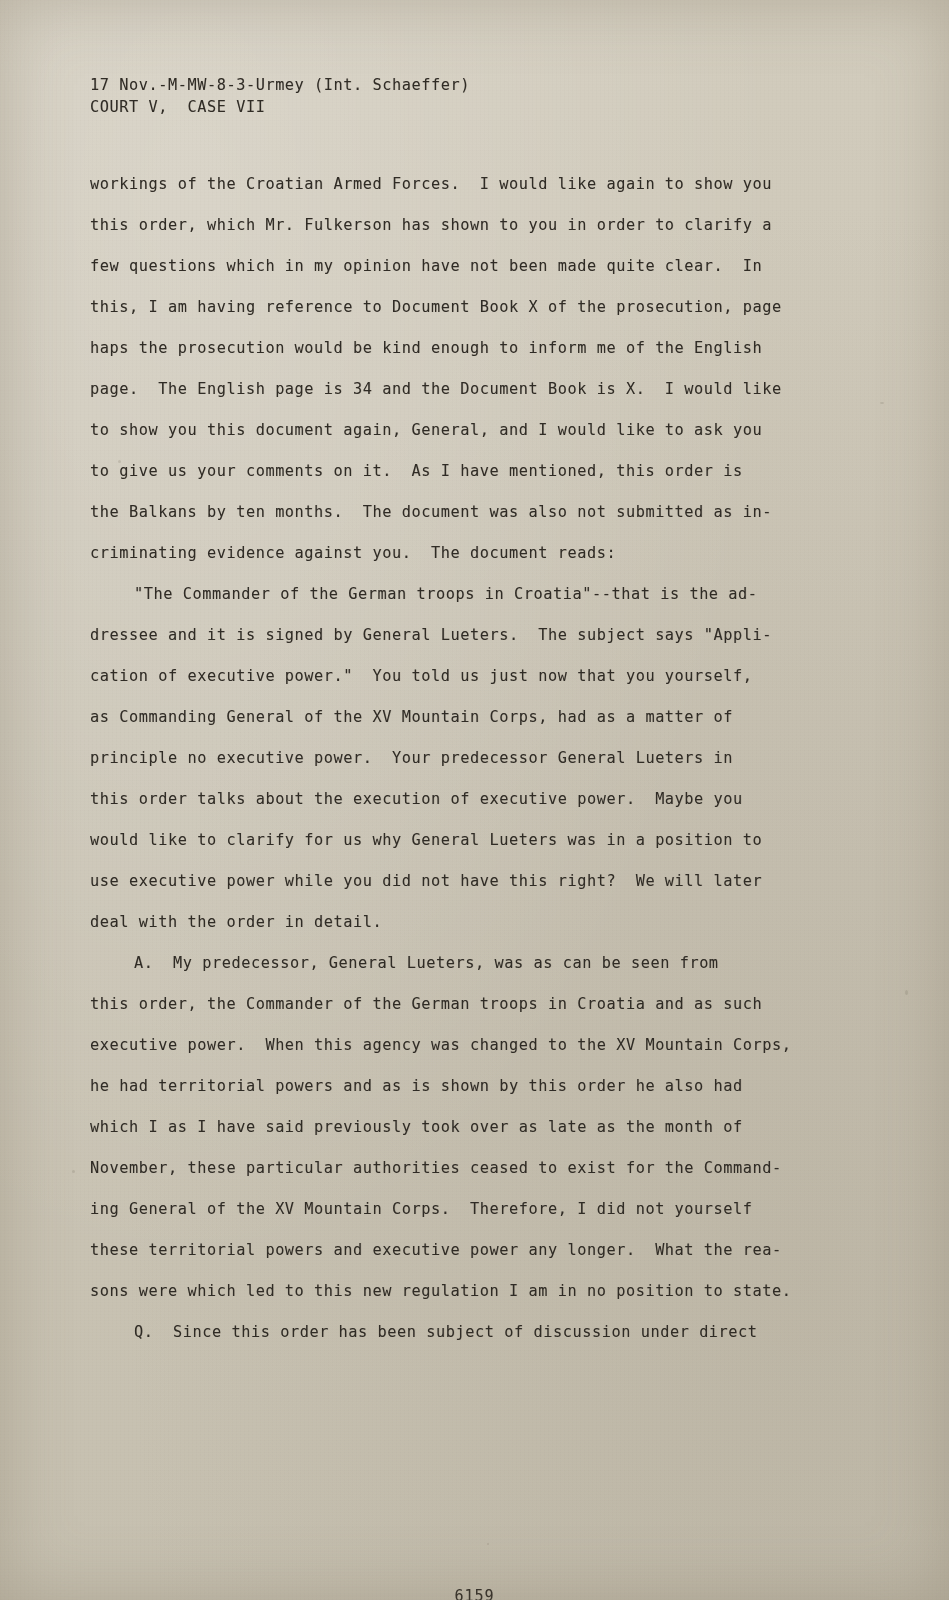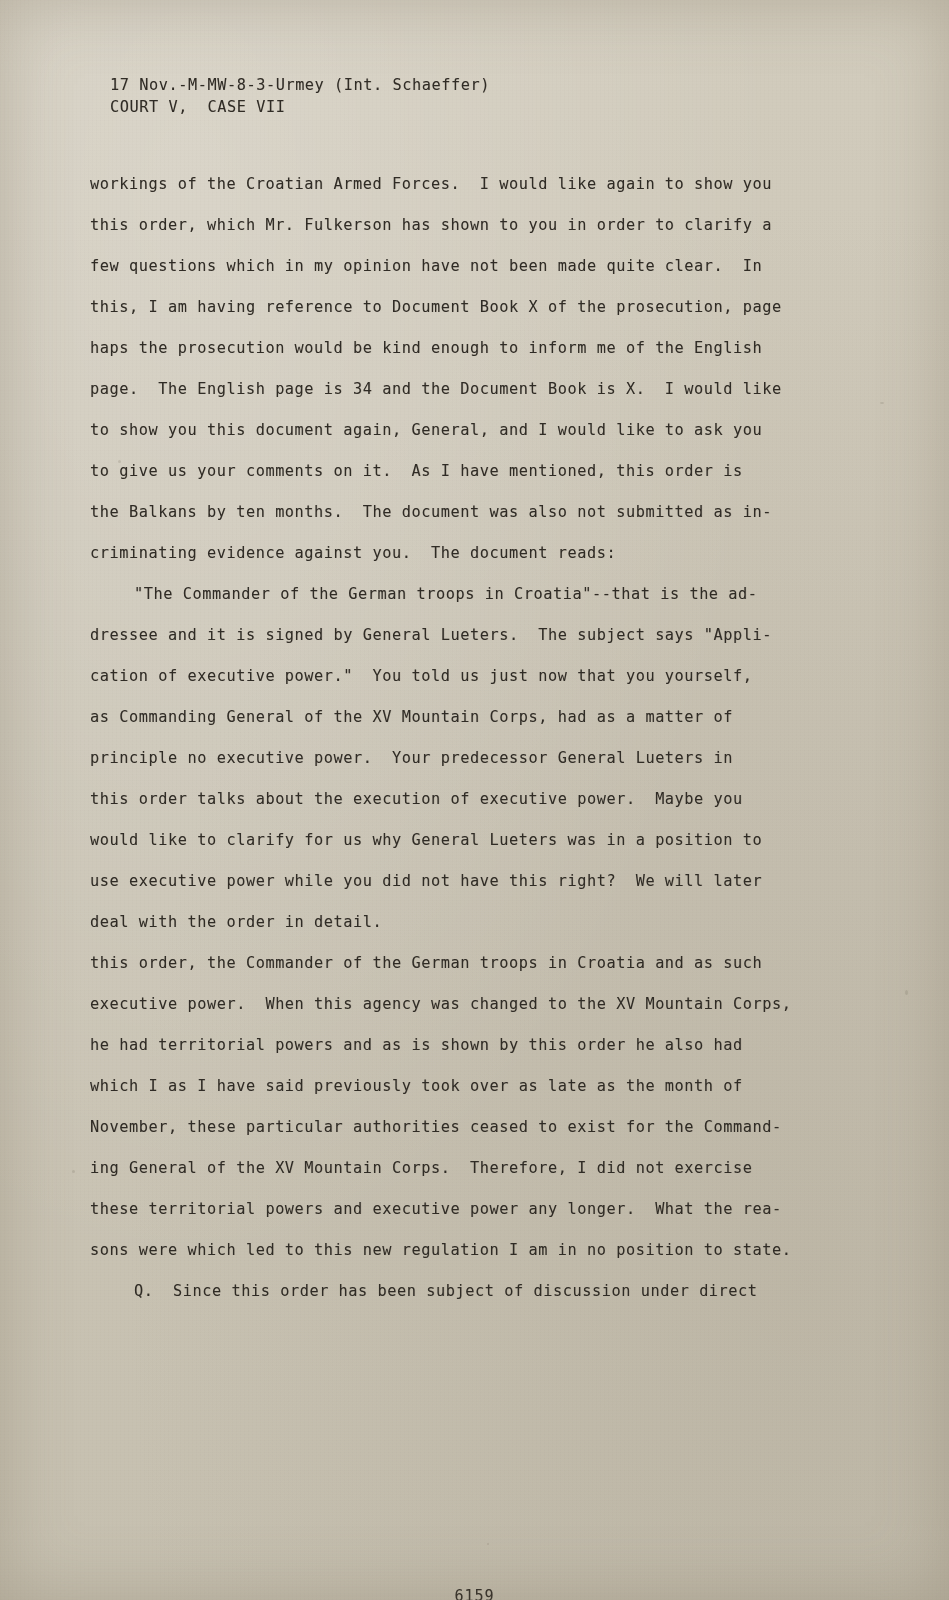--- a/index.html
+++ b/index.html
@@ -47,21 +47,20 @@
     letter-spacing: 0.6px;
     line-height: 1.0;
   }
   .header-block {
     margin-bottom: 0;
   }
   .header-line {
     white-space: pre;
     line-height: 22px;
     text-shadow: 0.4px 0.3px 0 rgba(60,52,40,0.22);
-    margin-left: 20px;
   }
   .body-block {
     margin-top: 46px;
   }
   .para {
     margin: 0 0 0 0;
   }
   .line {
     white-space: pre;
     line-height: 41px;
@@ -121,26 +120,27 @@
         <div class="line">cation of executive power."  You told us just now that you yourself,</div>
         <div class="line">as Commanding General of the XV Mountain Corps, had as a matter of</div>
         <div class="line">principle no executive power.  Your predecessor General Lueters in</div>
         <div class="line">this order talks about the execution of executive power.  Maybe you</div>
         <div class="line">would like to clarify for us why General Lueters was in a position to</div>
         <div class="line">use executive power while you did not have this right?  We will later</div>
         <div class="line">deal with the order in detail.</div>
       </div>
 
       <div class="para">
+        <div class="line indent">A.  My predecessor, General Lueters, was as can be seen from</div>
         <div class="line">this order, the Commander of the German troops in Croatia and as such</div>
         <div class="line">executive power.  When this agency was changed to the XV Mountain Corps,</div>
         <div class="line">he had territorial powers and as is shown by this order he also had</div>
         <div class="line">which I as I have said previously took over as late as the month of</div>
         <div class="line">November, these particular authorities ceased to exist for the Command-</div>
-        <div class="line">ing General of the XV Mountain Corps.  Therefore, I did not exercise</div>
+        <div class="line">ing General of the XV Mountain Corps.  Therefore, I did not yourself</div>
         <div class="line">these territorial powers and executive power any longer.  What the rea-</div>
         <div class="line">sons were which led to this new regulation I am in no position to state.</div>
       </div>
 
       <div class="para">
         <div class="line indent">Q.  Since this order has been subject of discussion under direct</div>
       </div>
 
     </div>
   </div>

